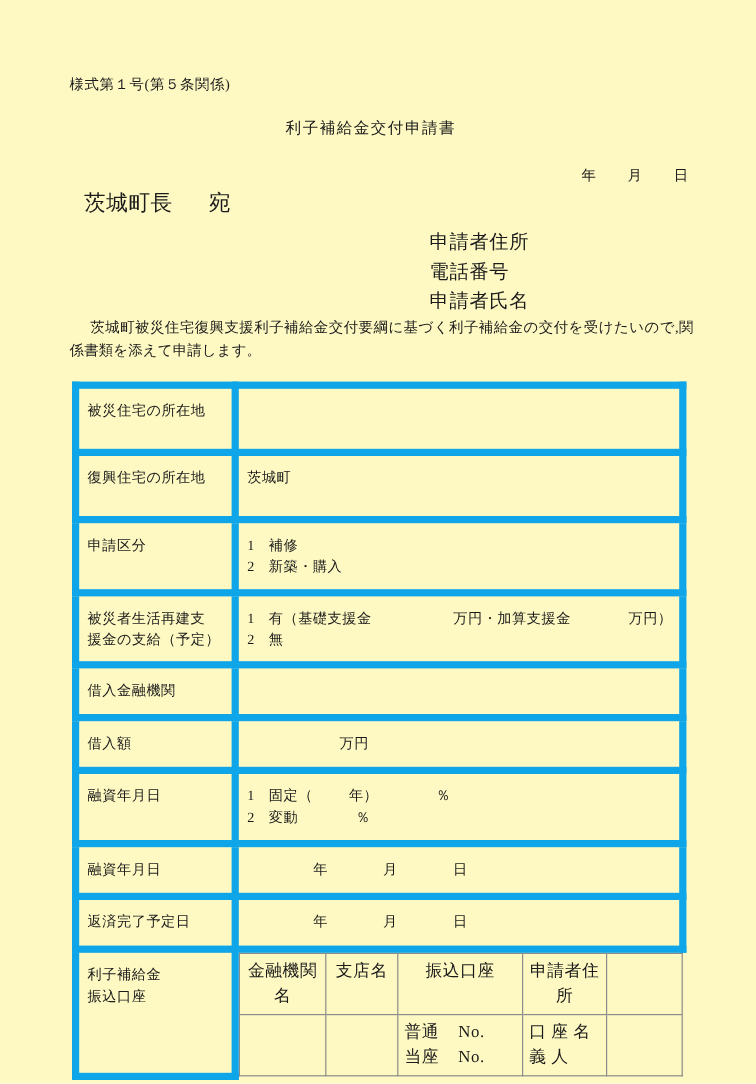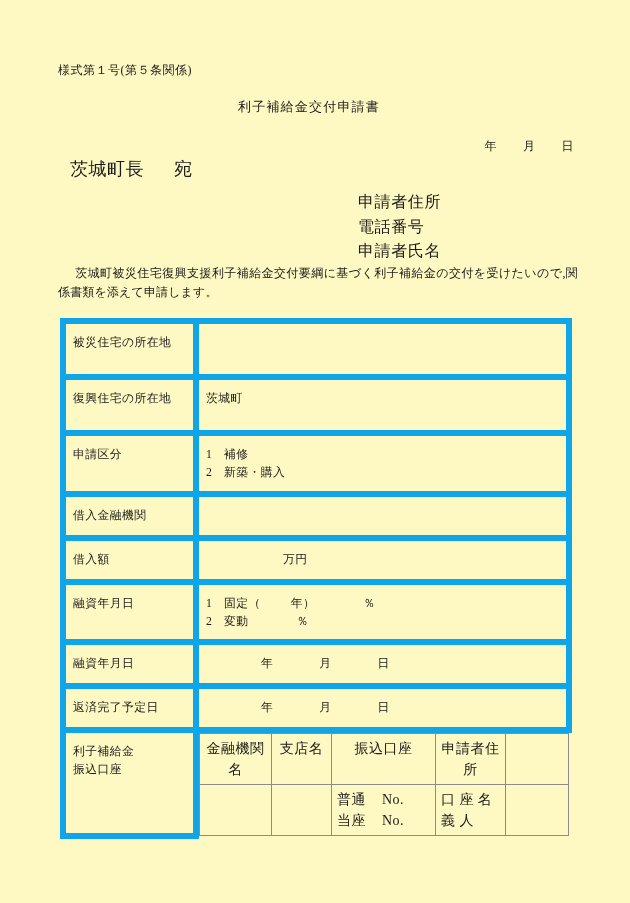--- a/index.html
+++ b/index.html
@@ -227,20 +227,30 @@
       </tr>
 
       <tr>
         <td class="lbl">申請区分</td>
         <td>
           <div class="opt"><span class="n">1</span><span>補修</span></div>
           <div class="opt"><span class="n">2</span><span>新築・購入</span></div>
         </td>
       </tr>
 
+      <tr>
+        <td class="lbl">
+          <span class="l2">被災者生活再建支</span>
+          <span class="l2">援金の支給（予定）</span>
+        </td>
+        <td>
+          <div class="opt"><span class="n">1</span><span>有（基礎支援金</span><span class="sp-wide"></span><span>万円・加算支援金</span><span class="sp-mid"></span><span>万円）</span></div>
+          <div class="opt"><span class="n">2</span><span>無</span></div>
+        </td>
+      </tr>
 
       <tr>
         <td class="lbl pad-mid">借入金融機関</td>
         <td class="pad-mid"></td>
       </tr>
 
       <tr>
         <td class="lbl pad-mid">借入額</td>
         <td class="pad-mid val-indent">万円</td>
       </tr>

